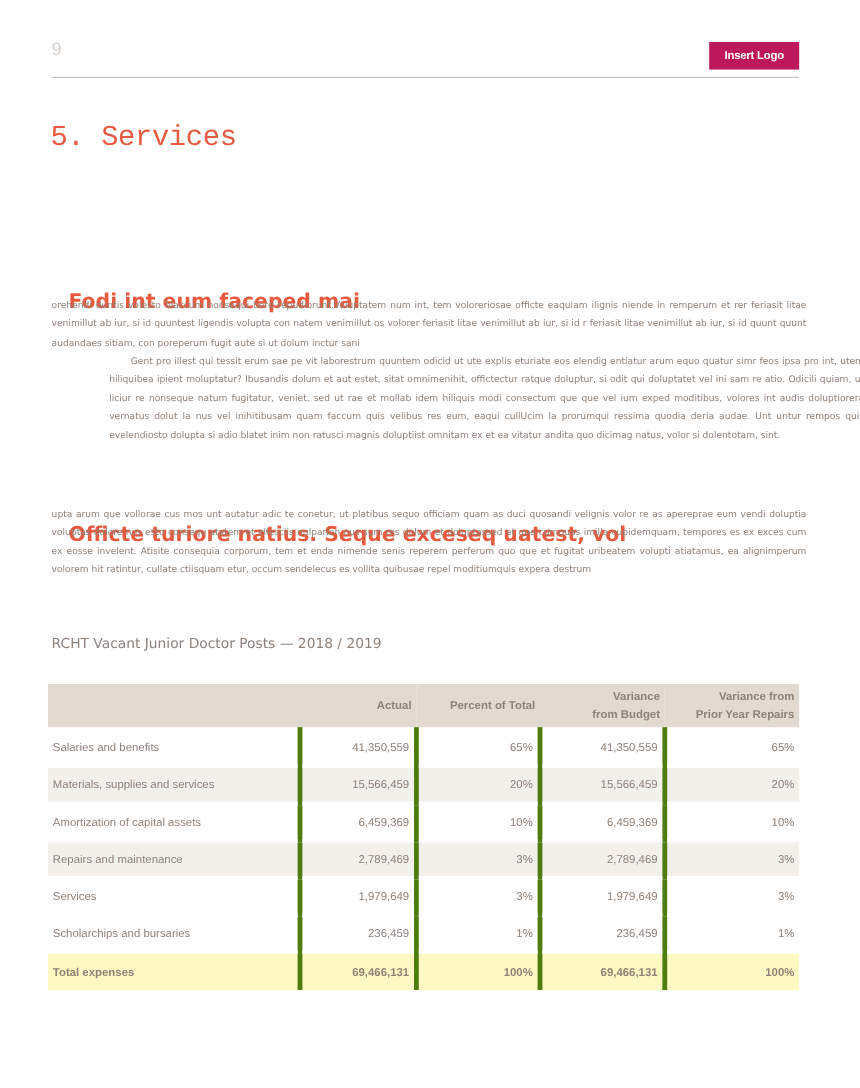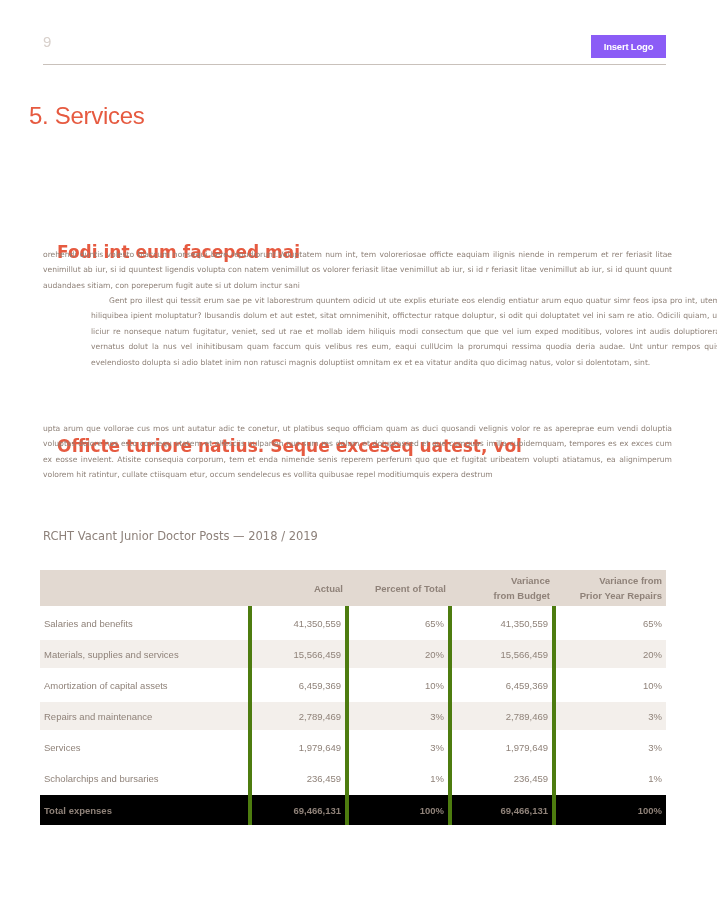--- a/index.html
+++ b/index.html
@@ -8,32 +8,32 @@
       font-family: "DejaVu Sans", sans-serif;
       color: #8a7f78;
     }
     .page-number {
       position: absolute; left: 43px; top: 33px;
       font-family: "Liberation Sans", sans-serif;
       font-size: 15px; color: #d8d0cb;
     }
     .logo-box {
       position: absolute; left: 591px; top: 35px; width: 75px; height: 23px;
-      background: #8b5cf6; color: #ffffff;
+      background: #be185d; color: #ffffff;
       font-family: "Liberation Sans", sans-serif; font-weight: bold;
       font-size: 9.5px; line-height: 23px; text-align: center;
       letter-spacing: -0.2px;
     }
     .header-rule {
       position: absolute; left: 43px; top: 64px; width: 623px; height: 1px;
       background: #c9c1bb;
     }
     .section-title {
-      position: absolute; left: 29px; top: 102px; margin: 0;
-      font-family: Liberation Sans, sans-serif; font-weight: normal;
+      position: absolute; left: 42px; top: 102px; margin: 0;
+      font-family: Liberation Mono, monospace; font-weight: normal;
       font-size: 24px; color: #e65a40; letter-spacing: -0.3px;
     }
     .sub-heading {
       position: absolute; left: 43px; margin: 14px;
       font-family: "DejaVu Sans", sans-serif; font-weight: bold;
       font-size: 17px; color: #e65a40;
     }
     .para {
       position: absolute; left: 43px; width: 629px; margin: 0;
       font-family: "DejaVu Sans", sans-serif;
@@ -58,21 +58,21 @@
       line-height: 15px; border-bottom: 3px solid #ffffff;
     }
     table.fin th.first { text-align: left; }
     table.fin td {
       height: 28px; padding: 0 4px; text-align: right;
       border-left: 4px solid #4d7c0f; border-top: 3px solid #ffffff;
     }
     table.fin td.label { text-align: left; border-left: none; }
     table.fin tr.row-white td { background: #ffffff; }
     table.fin tr.row-tint td { background: #f3efeb; }
-    table.fin tr.row-total td { background: #000000; font-weight: bold; height: 30px; }
+    table.fin tr.row-total td { background: #fef9c3; font-weight: bold; height: 30px; }
     col.c0 { width: 210px; }
     col.c1 { width: 97px; }
     col.c2 { width: 103px; }
     col.c3 { width: 104px; }
     col.c4 { width: 112px; }
   </style>
 </head>
 <body>
 
 <div class="page-number">9</div>

